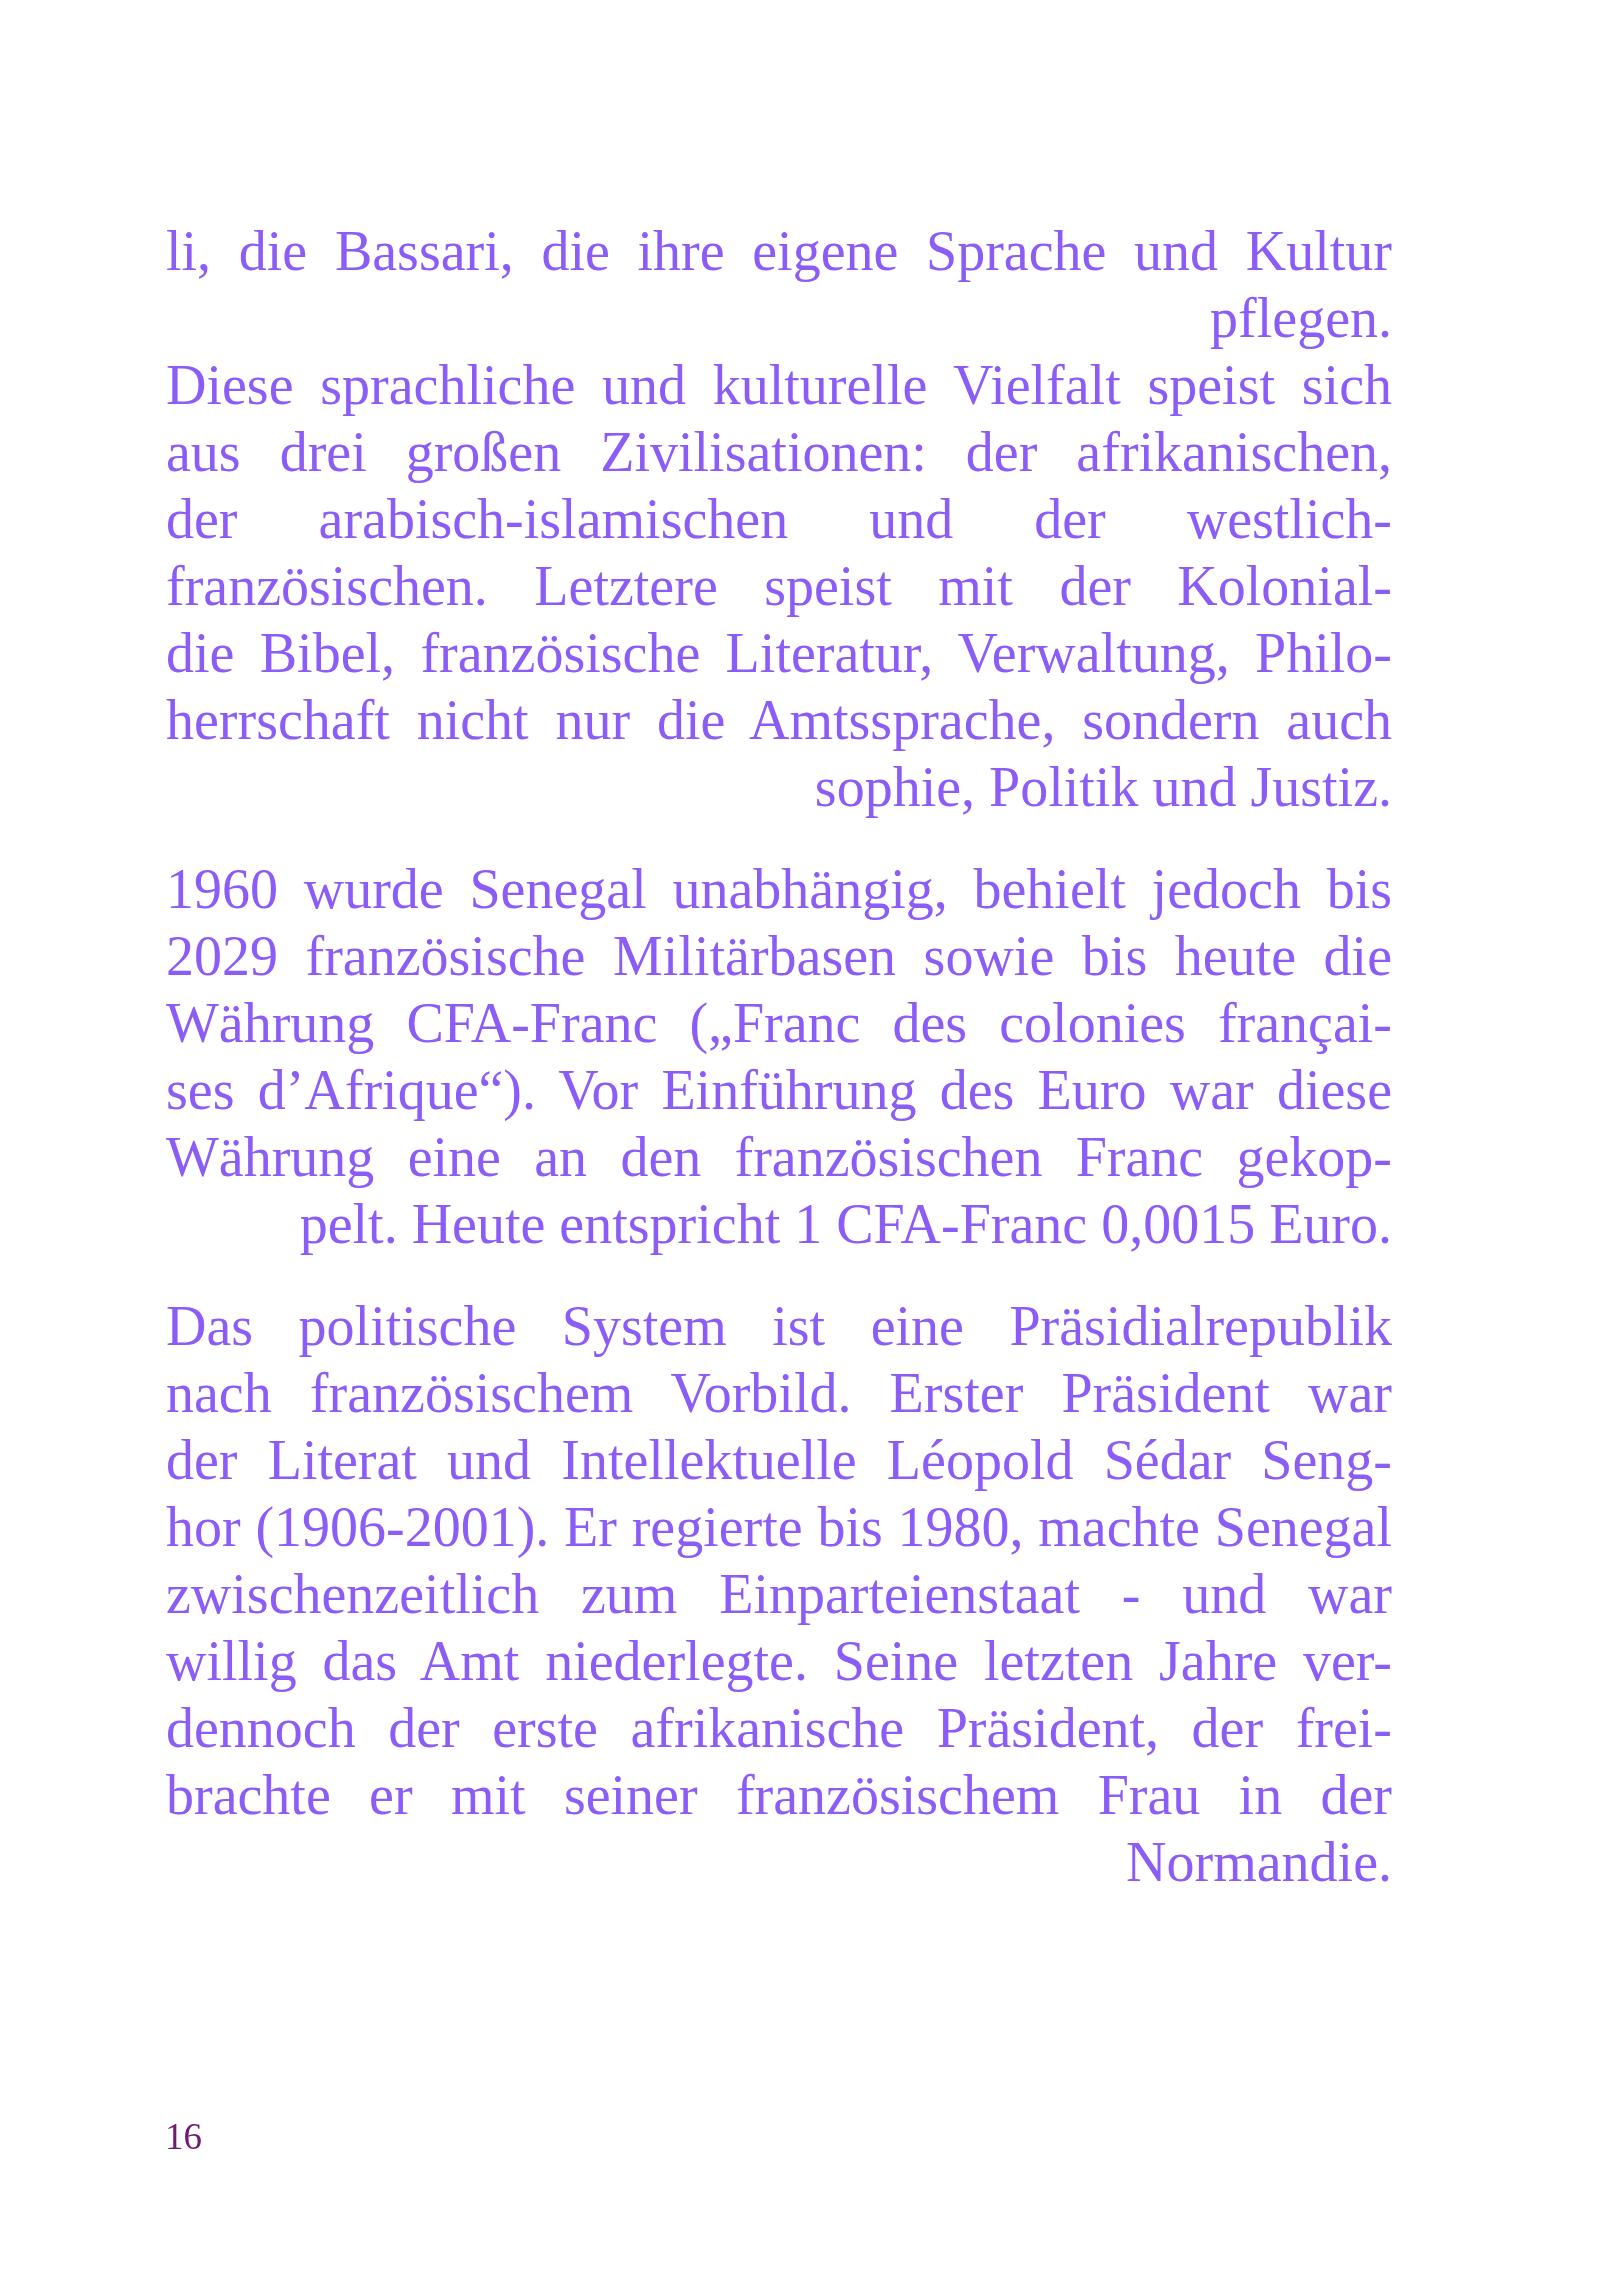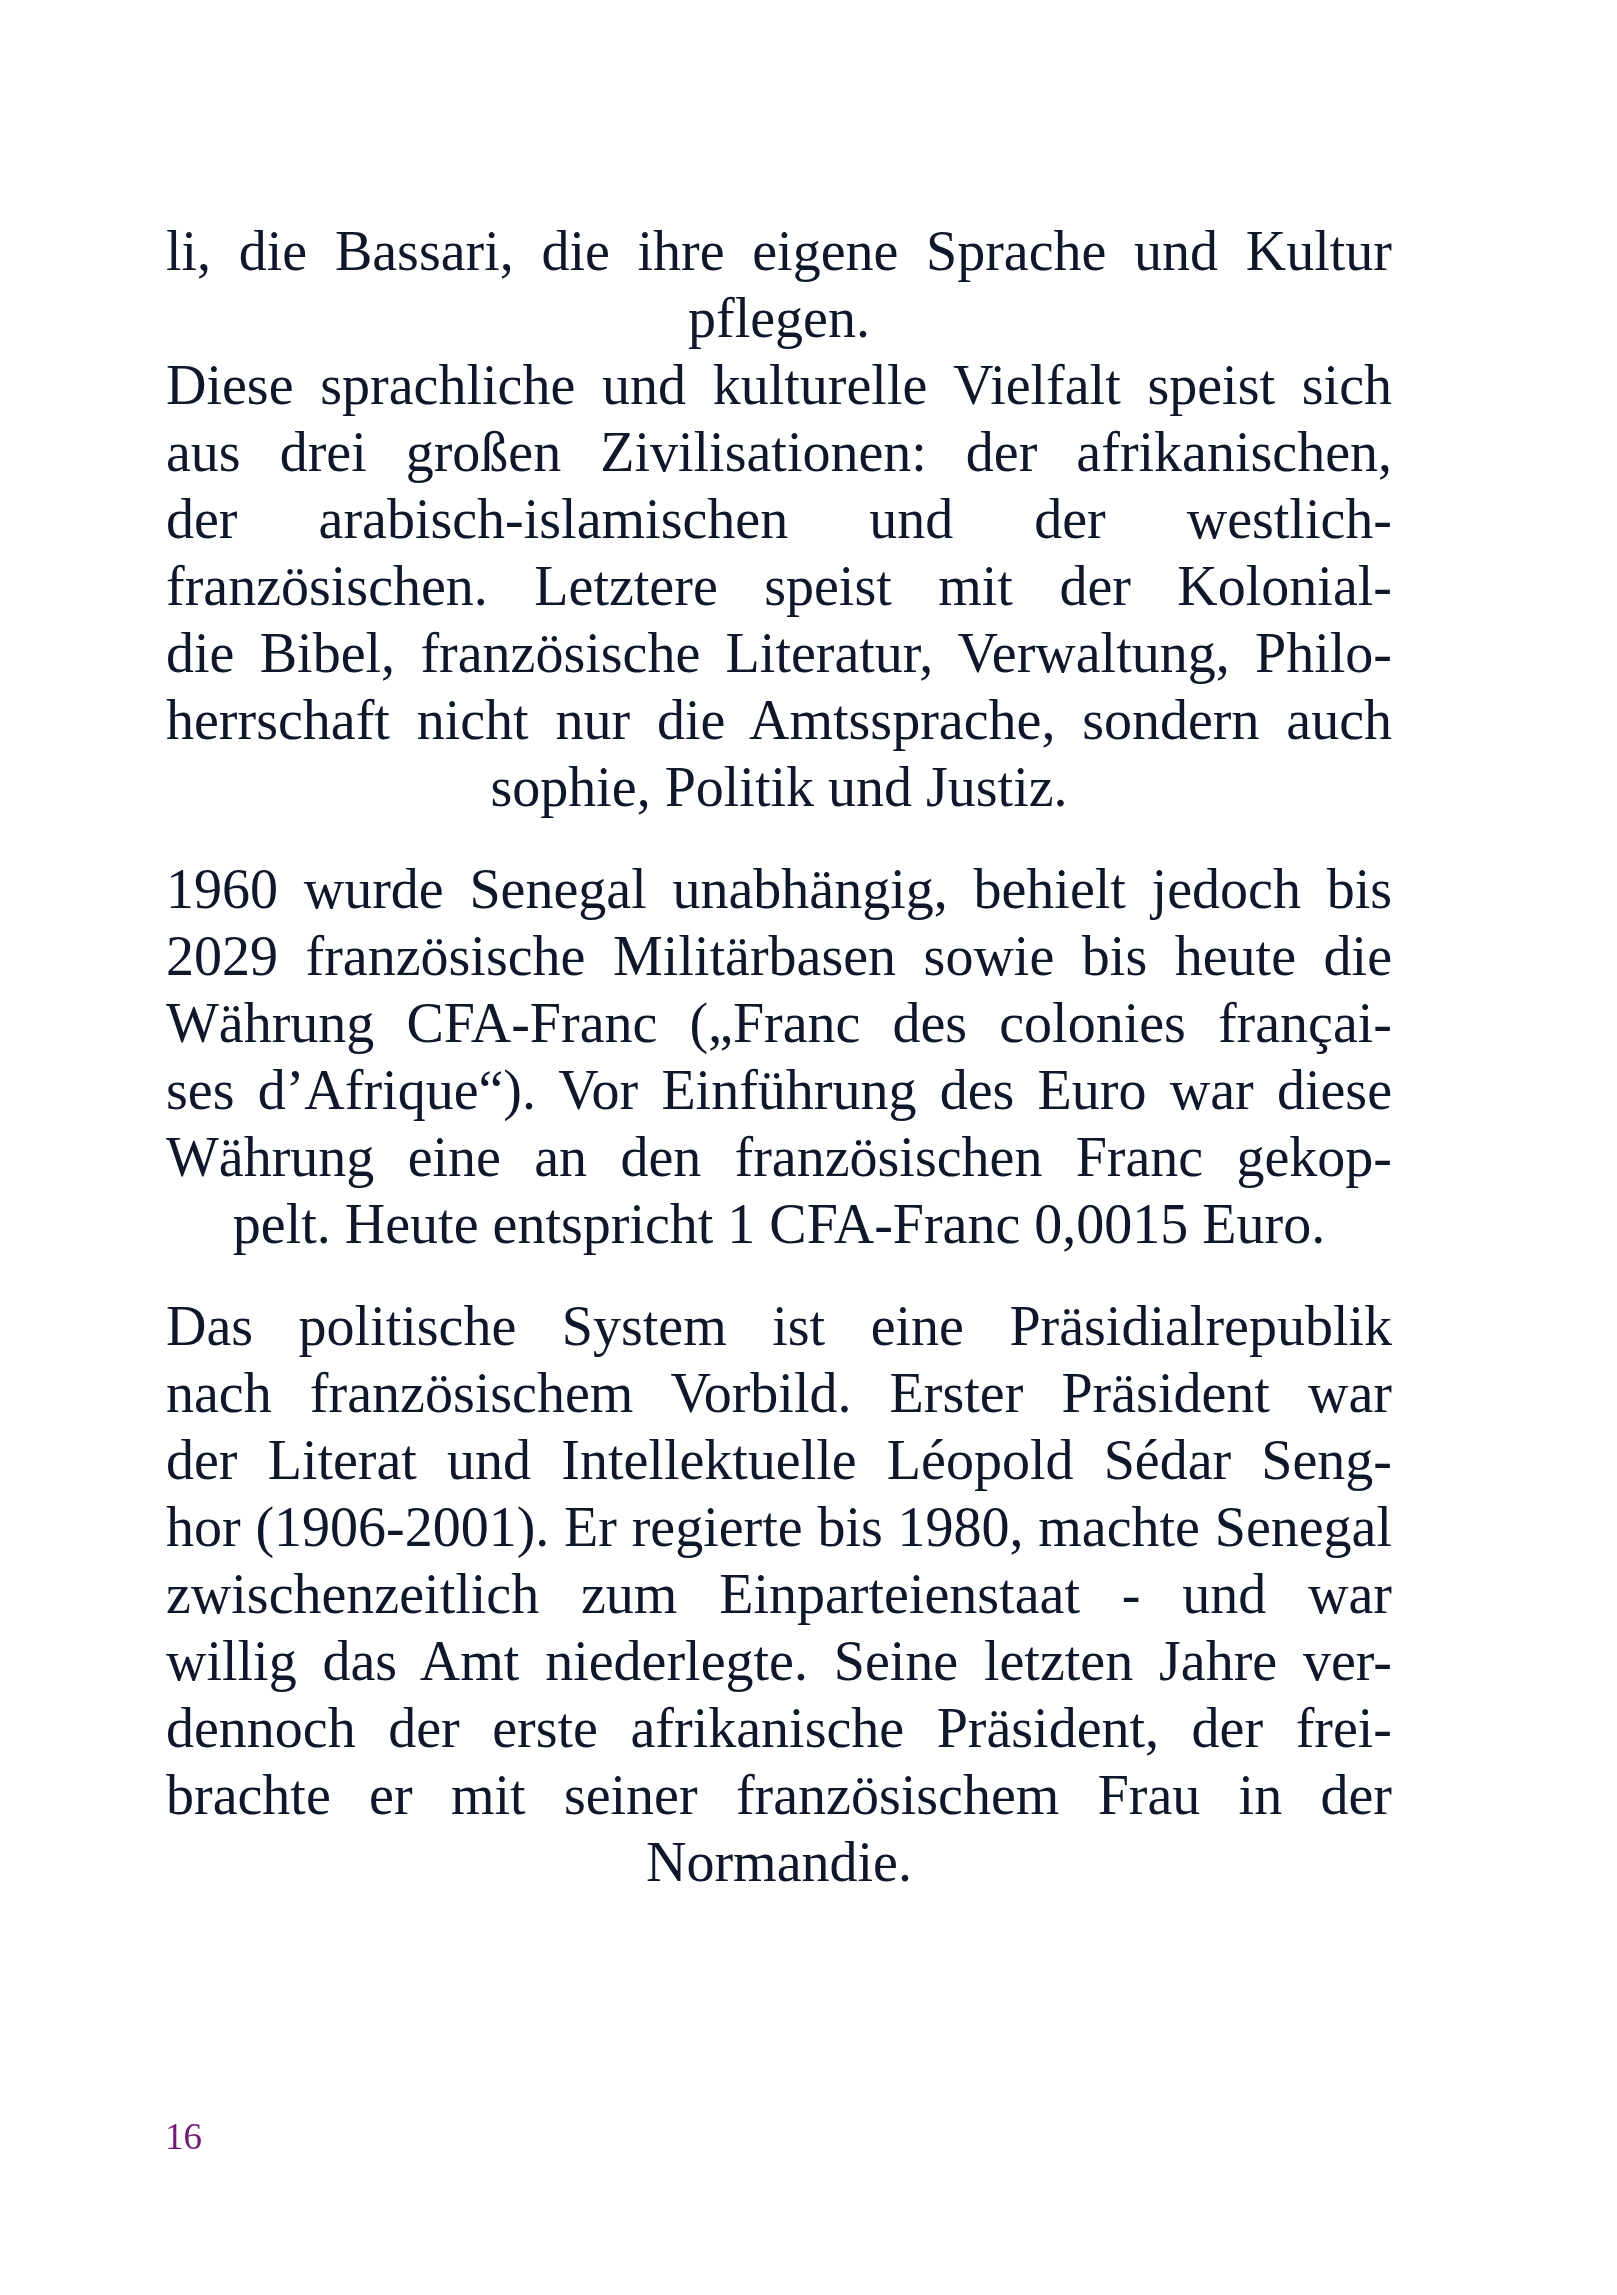--- a/index.html
+++ b/index.html
@@ -14,32 +14,32 @@
     overflow: hidden;
   }
   .text-block {
     position: absolute;
     left: 166px;
     top: 218px;
     width: 1226px;
     font-family: "Liberation Serif", "DejaVu Serif", serif;
     font-size: 56px;
     line-height: 67px;
-    color: #0f172a;
+    color: #8b5cf6;
     font-kerning: normal;
   }
   .para {
     margin: 0;
     padding: 0;
   }
   .para.gap-before {
     margin-top: 35px;
   }
   .line {
-    text-align: center;
+    text-align: right;
     white-space: normal;
   }
   .line.just {
     text-align: justify;
     text-align-last: justify;
   }
   .page-number {
     position: absolute;
     left: 165px;
     top: 2115px;

